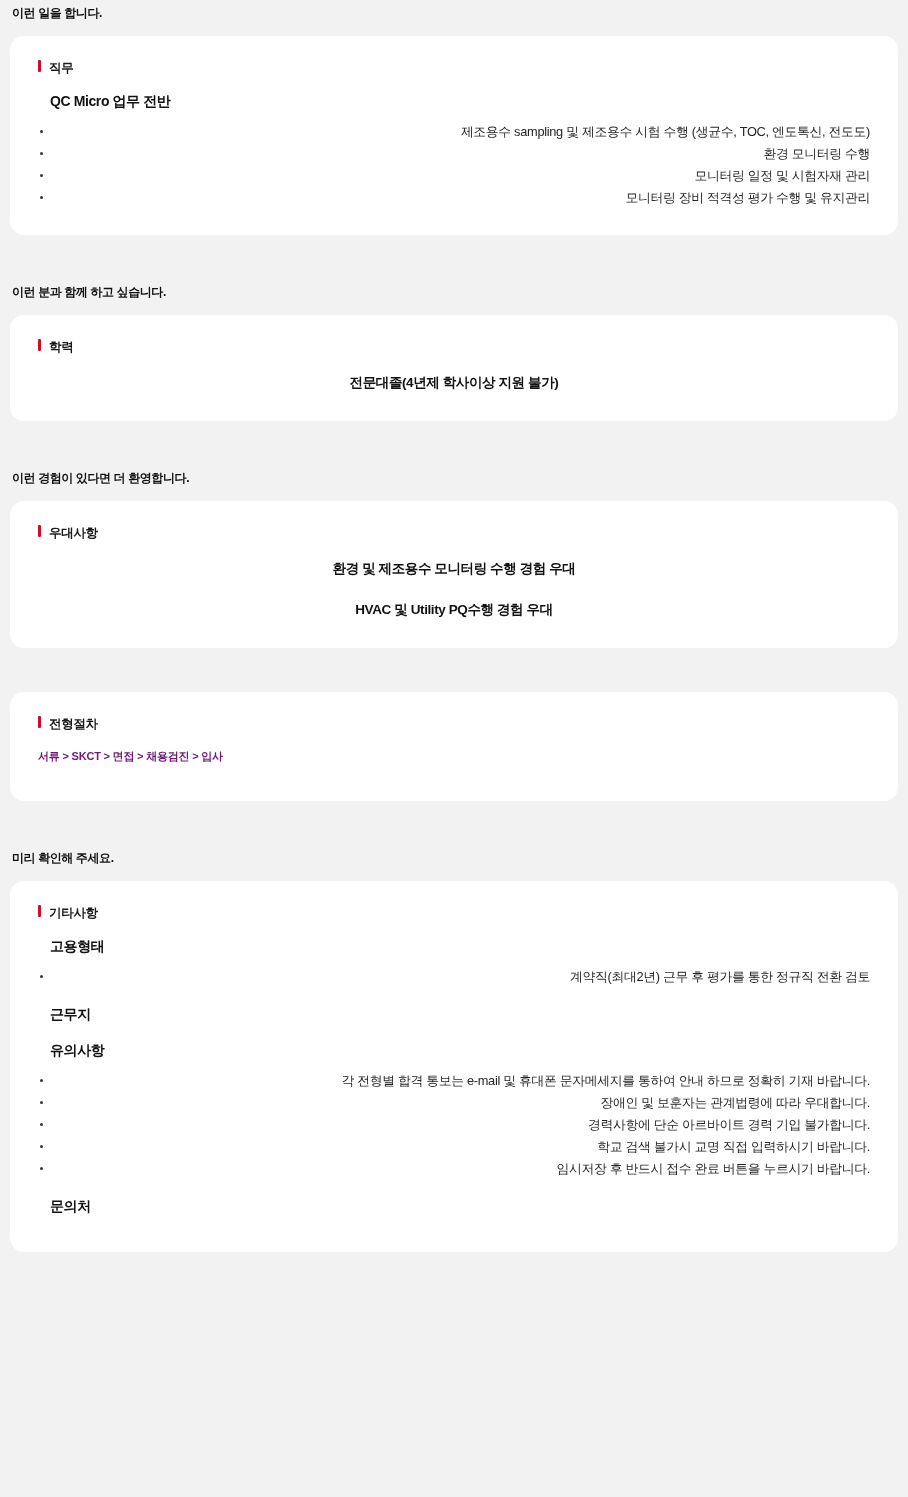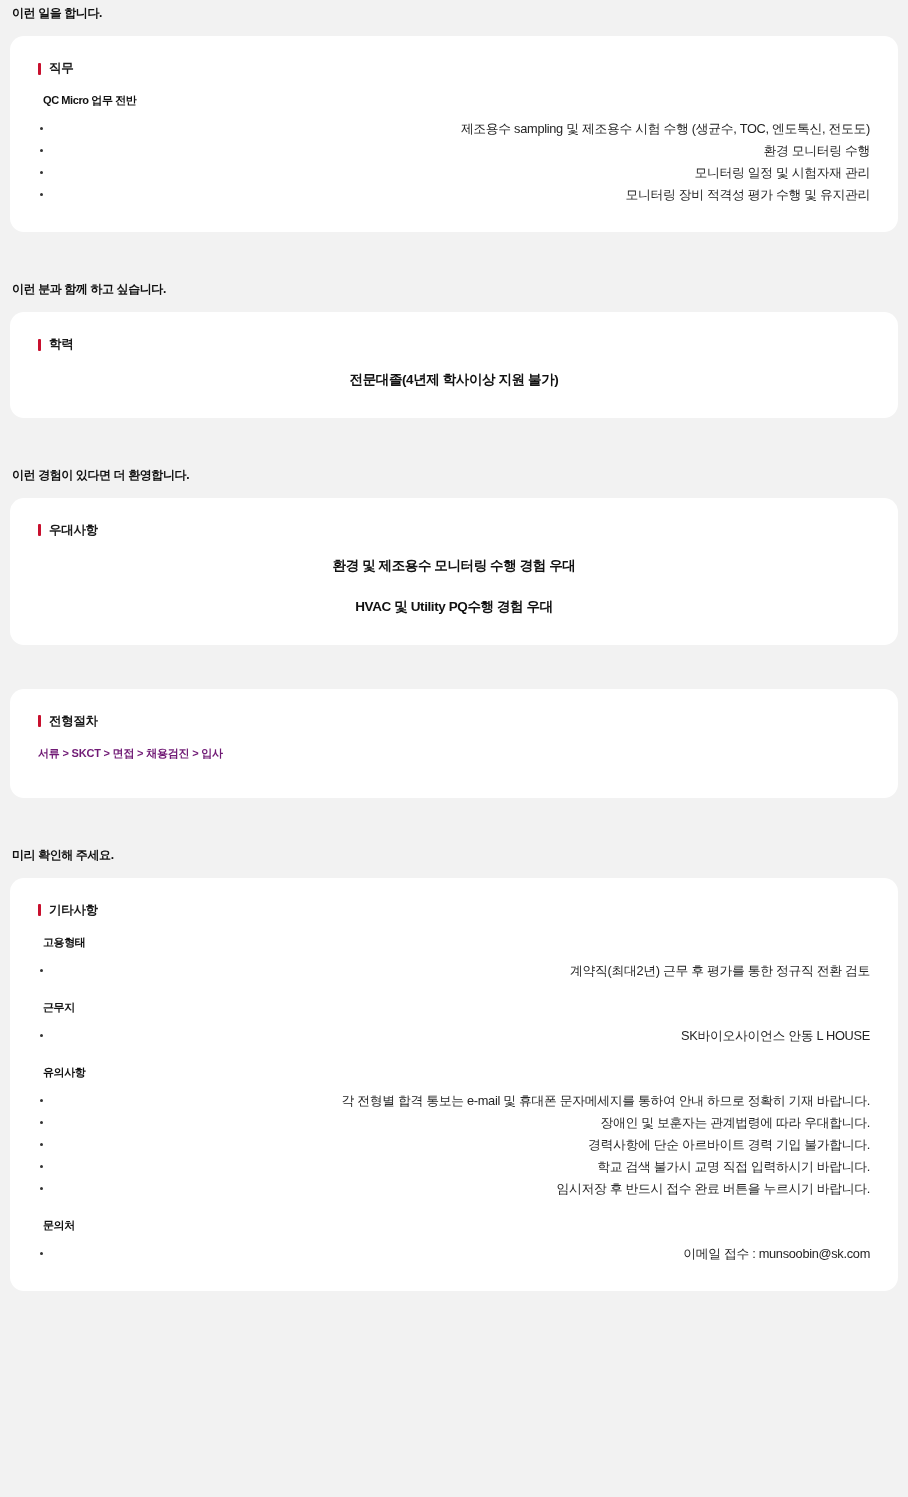--- a/index.html
+++ b/index.html
@@ -27,45 +27,44 @@
     margin: 0 0 14px 2px;
     padding-top: 5px;
   }
   .card {
     background: #ffffff;
     border-radius: 14px;
     padding: 24px 28px 26px 28px;
   }
   .tag-row {
     display: flex;
-    align-items: center;
     gap: 8px;
     margin-bottom: 16px;
   }
   .tag-bar {
     display: inline-block;
     width: 3px;
     height: 12px;
     background: #c8102e;
     border-radius: 1px;
   }
   .tag-label {
     font-size: 12.5px;
     font-weight: bold;
     color: #1a1a1a;
     letter-spacing: -0.3px;
   }
   .block { margin-bottom: 18px; }
   .block:last-child { margin-bottom: 0; }
   .block-title {
-    font-size: 11px;
+    font-size: 14px;
     font-weight: bold;
     color: #111111;
     letter-spacing: -0.4px;
-    margin: 0 0 10px 5px;
+    margin: 0 0 10px 12px;
   }
   ul.bullets {
     list-style: none;
     margin: 0;
     padding: 0;
     text-align: right;
   }
   ul.bullets li {
     position: relative;
     padding-left: 14px;
@@ -177,39 +176,33 @@
 
       <div class="block">
         <p class="block-title">고용형태</p>
         <ul class="bullets">
           <li>계약직(최대2년) 근무 후 평가를 통한 정규직 전환 검토</li>
         </ul>
       </div>
 
       <div class="block">
         <p class="block-title">근무지</p>
-        <ul class="bullets">
-          <li>SK바이오사이언스 안동 L HOUSE</li>
-        </ul>
       </div>
 
       <div class="block">
         <p class="block-title">유의사항</p>
         <ul class="bullets">
           <li>각 전형별 합격 통보는 e-mail 및 휴대폰 문자메세지를 통하여 안내 하므로 정확히 기재 바랍니다.</li>
           <li>장애인 및 보훈자는 관계법령에 따라 우대합니다.</li>
           <li>경력사항에 단순 아르바이트 경력 기입 불가합니다.</li>
           <li>학교 검색 불가시 교명 직접 입력하시기 바랍니다.</li>
           <li>임시저장 후 반드시 접수 완료 버튼을 누르시기 바랍니다.</li>
         </ul>
       </div>
 
       <div class="block">
         <p class="block-title">문의처</p>
-        <ul class="bullets">
-          <li>이메일 접수 : munsoobin@sk.com</li>
-        </ul>
       </div>
 
     </div>
   </div>
 
 </div>
 
 </body></html>

